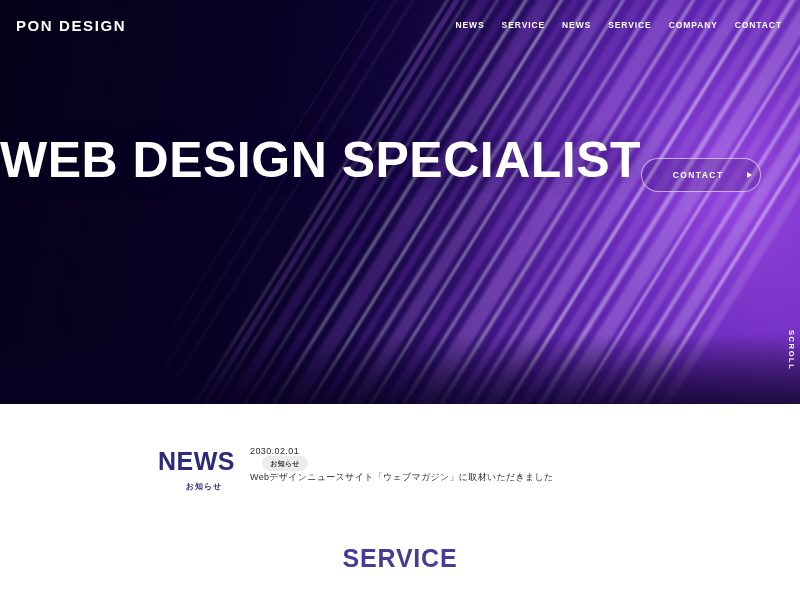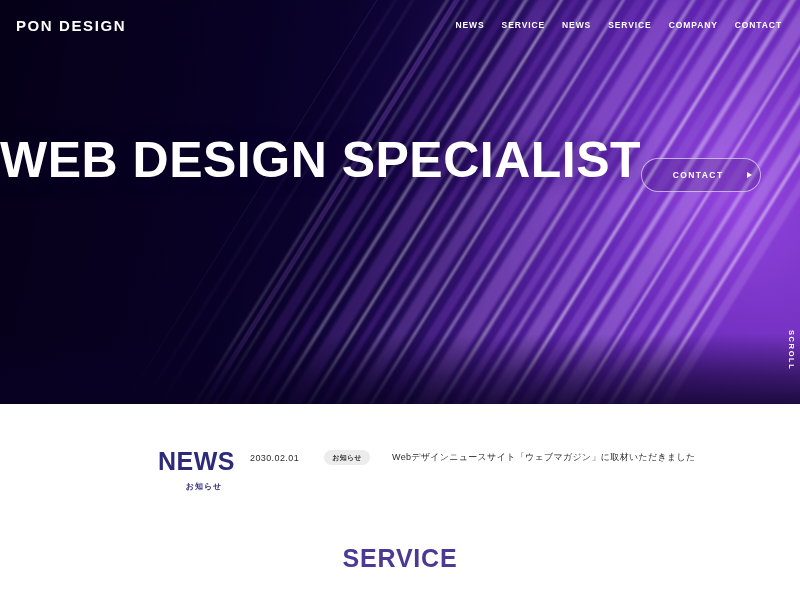--- a/index.html
+++ b/index.html
@@ -133,40 +133,40 @@
   .news-heading-main {
     color:#2e2a7a; font-size:25px; font-weight:bold; letter-spacing:0.5px;
     line-height:1;
   }
   .news-heading-sub {
     margin-top:7px; text-align:center;
     color:#2e2a7a; font-size:8px; font-weight:bold; letter-spacing:1px;
   }
   .news-list { flex:1; padding-top:2px; }
   .news-row {
-    display:flex; align-items:center;
+    display:flex; align-items:flex-start;
     height:23px;
     cursor:pointer;
+    flex-direction:column;
   }
   .news-date {
     width:62px; flex-shrink:0;
     color:#2c2c2c; font-size:9px; letter-spacing:0.4px;
   }
   .news-tag {
     width:46px; flex-shrink:0;
     margin-left:12px;
     height:15px; line-height:15px;
     border-radius:8px;
     background:#ececed;
     color:#3a3a3a;
     font-size:7px; font-weight:bold; text-align:center;
     letter-spacing:0.2px;
   }
   .news-text {
-    margin-left:22px;
     color:#2c2c2c; font-size:9px; letter-spacing:0.3px;
     white-space:nowrap;
   }
 
   
   .service-section {
     width:800px;
     padding-top:54px;
     text-align:center;
     background:#ffffff;

